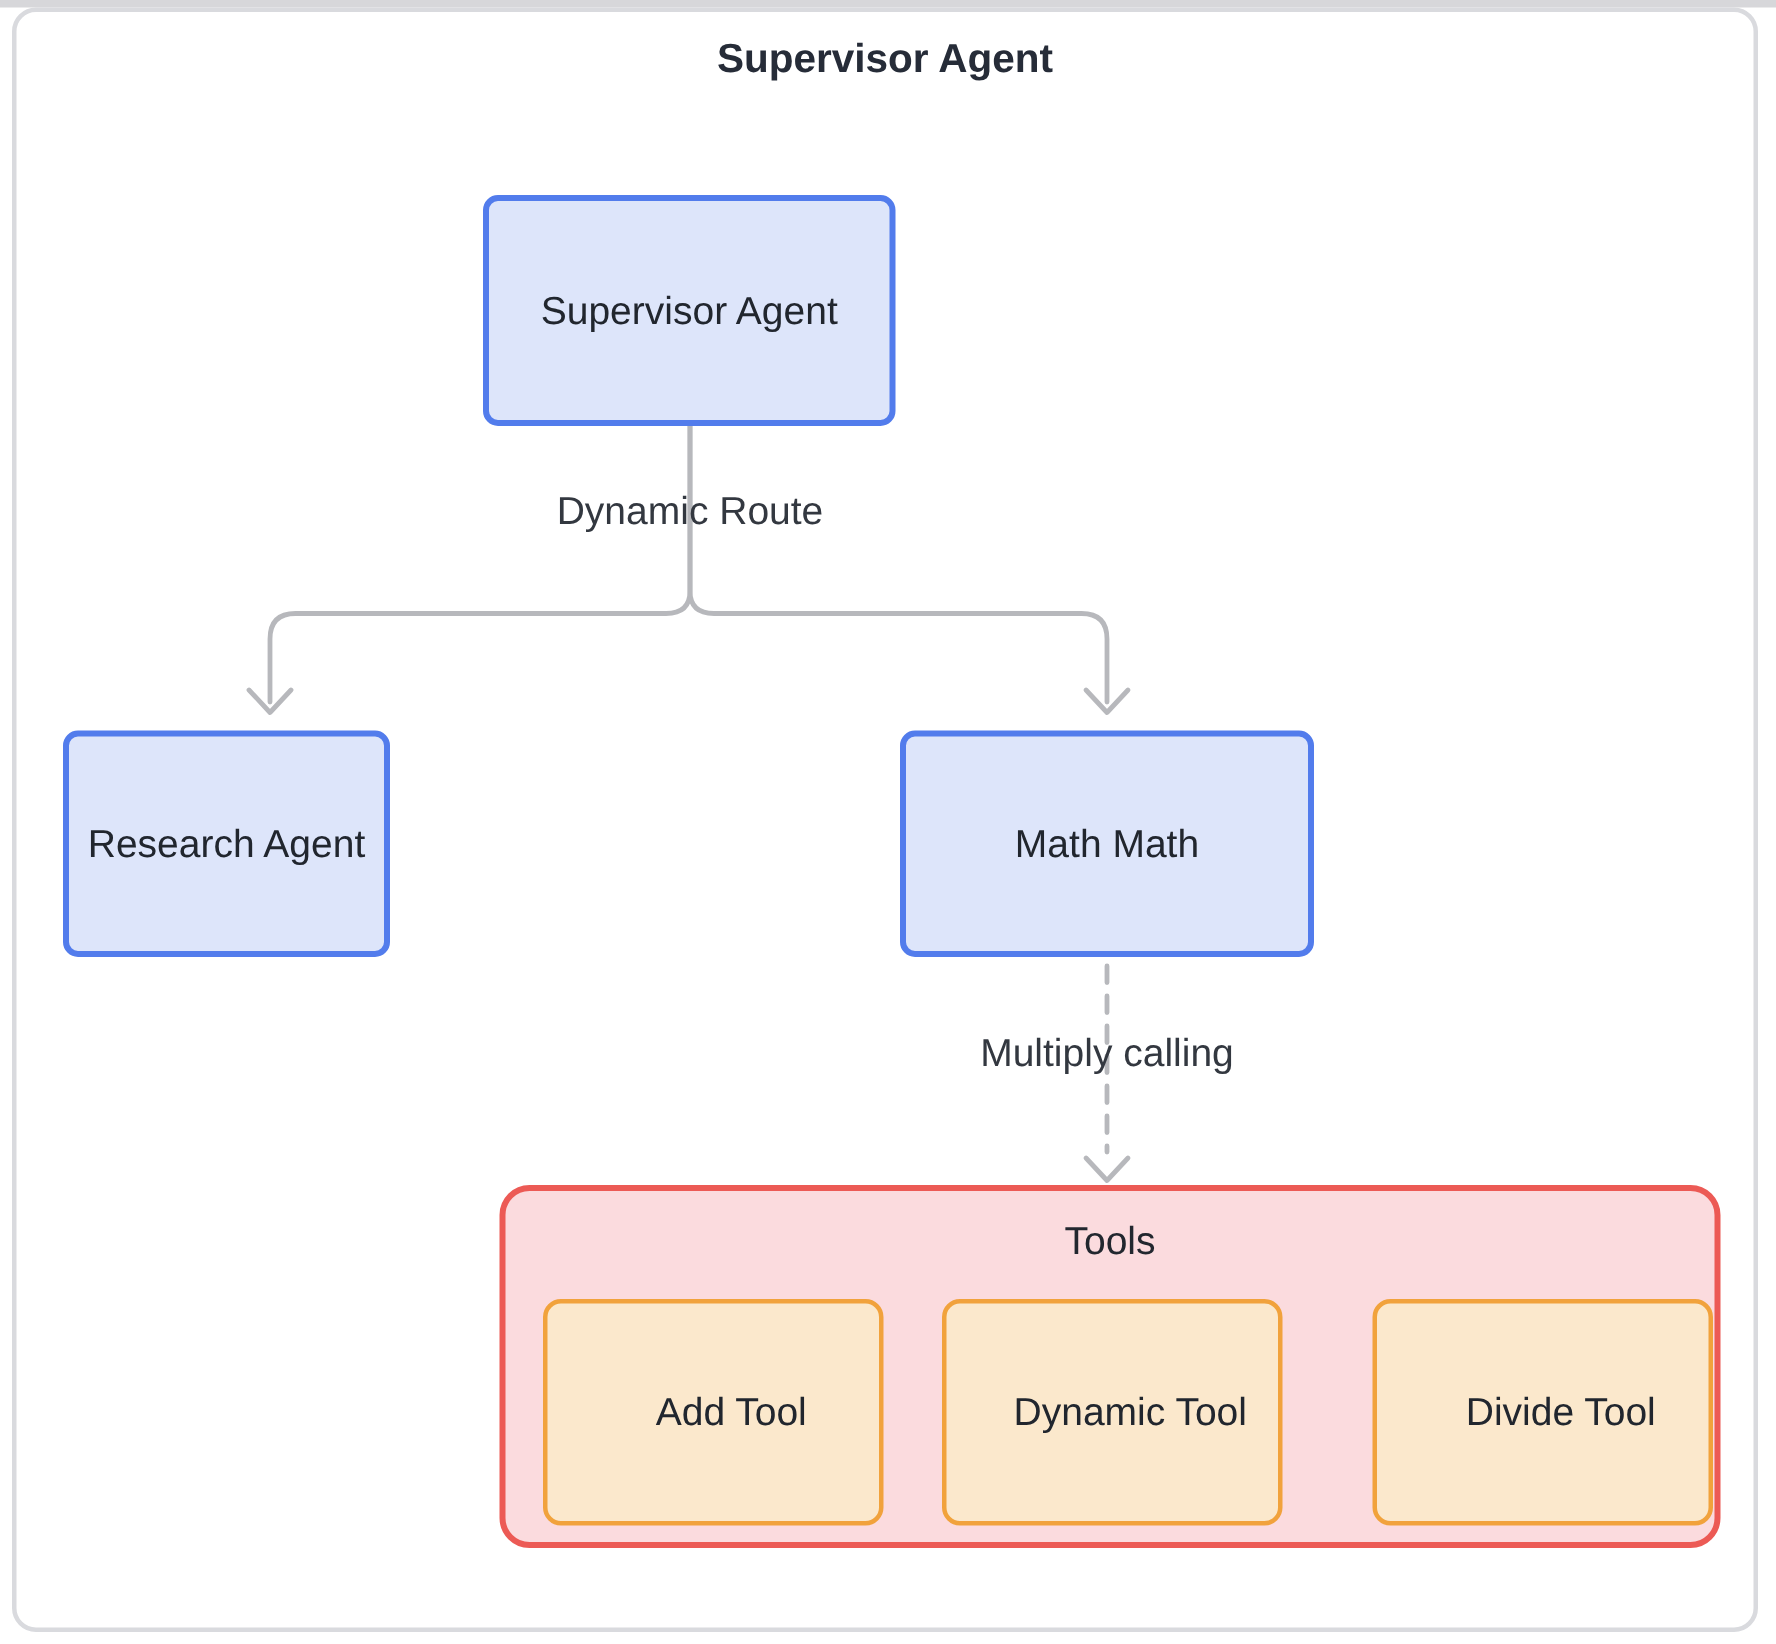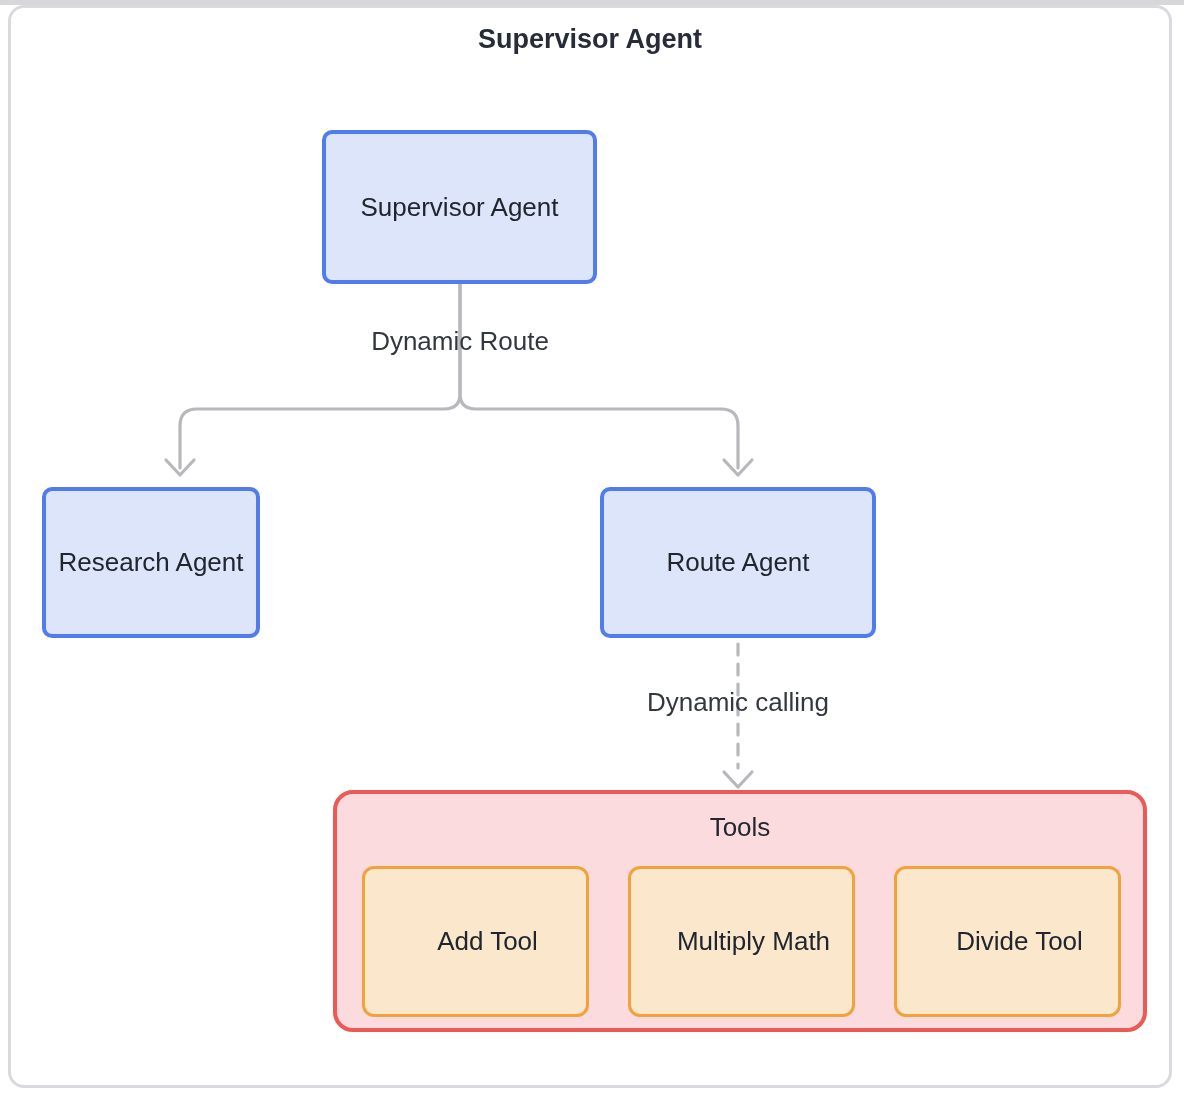--- a/index.html
+++ b/index.html
@@ -84,21 +84,21 @@
   .node.tool {
     background: #fbe8cc;
     border: 3.5px solid #f1a23c;
     border-radius: 12px;
     width: 227px; height: 151px;
     top: 72px;
     padding-left: 24px;
   }
   .tool-add      { left: 25px; }
   .tool-multiply { left: 291px; }
-  .tool-divide   { left: 557px; align-items: center; }
+  .tool-divide   { left: 578px; align-items: center; }
 </style>
 </head>
 <body>
 
 <div class="stage">
 
   <div class="top-strip"></div>
 
   <div class="card">
     <div class="diagram-title">Supervisor Agent</div>
@@ -120,34 +120,34 @@
     <span>Supervisor Agent</span>
   </div>
 
   <div class="edge-label edge-label-dynamic">Dynamic Route</div>
 
   <div class="node agent node-research">
     <span>Research Agent</span>
   </div>
 
   <div class="node agent node-math">
-    <span>Route Agent</span>
+    <span>Math Math</span>
   </div>
 
-  <div class="edge-label edge-label-function">Dynamic calling</div>
+  <div class="edge-label edge-label-function">Multiply calling</div>
 
   <div class="tools-group">
     <div class="tools-group-label">Tools</div>
 
     <div class="node tool tool-add">
       <span>Add Tool</span>
     </div>
 
     <div class="node tool tool-multiply">
-      <span>Multiply Math</span>
+      <span>Dynamic Tool</span>
     </div>
 
     <div class="node tool tool-divide">
       <span>Divide Tool</span>
     </div>
   </div>
 
 </div>
 
 </body></html>

